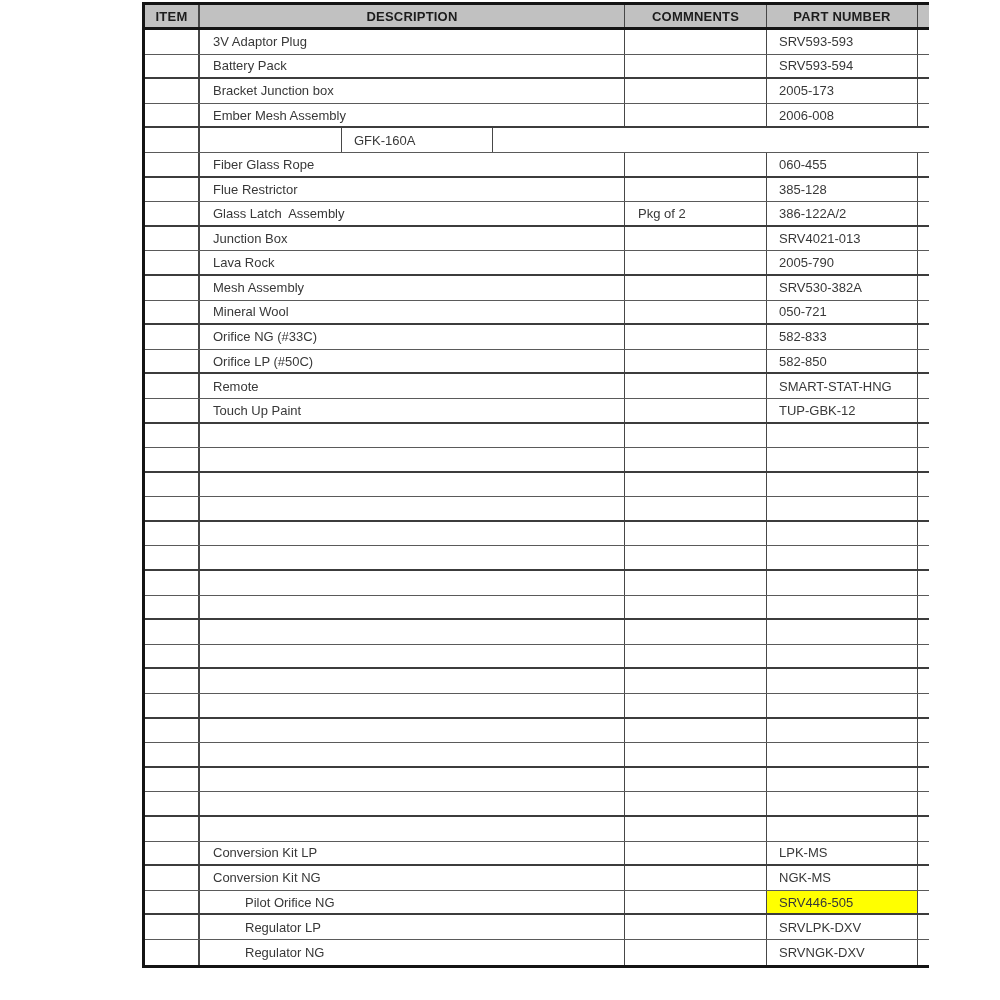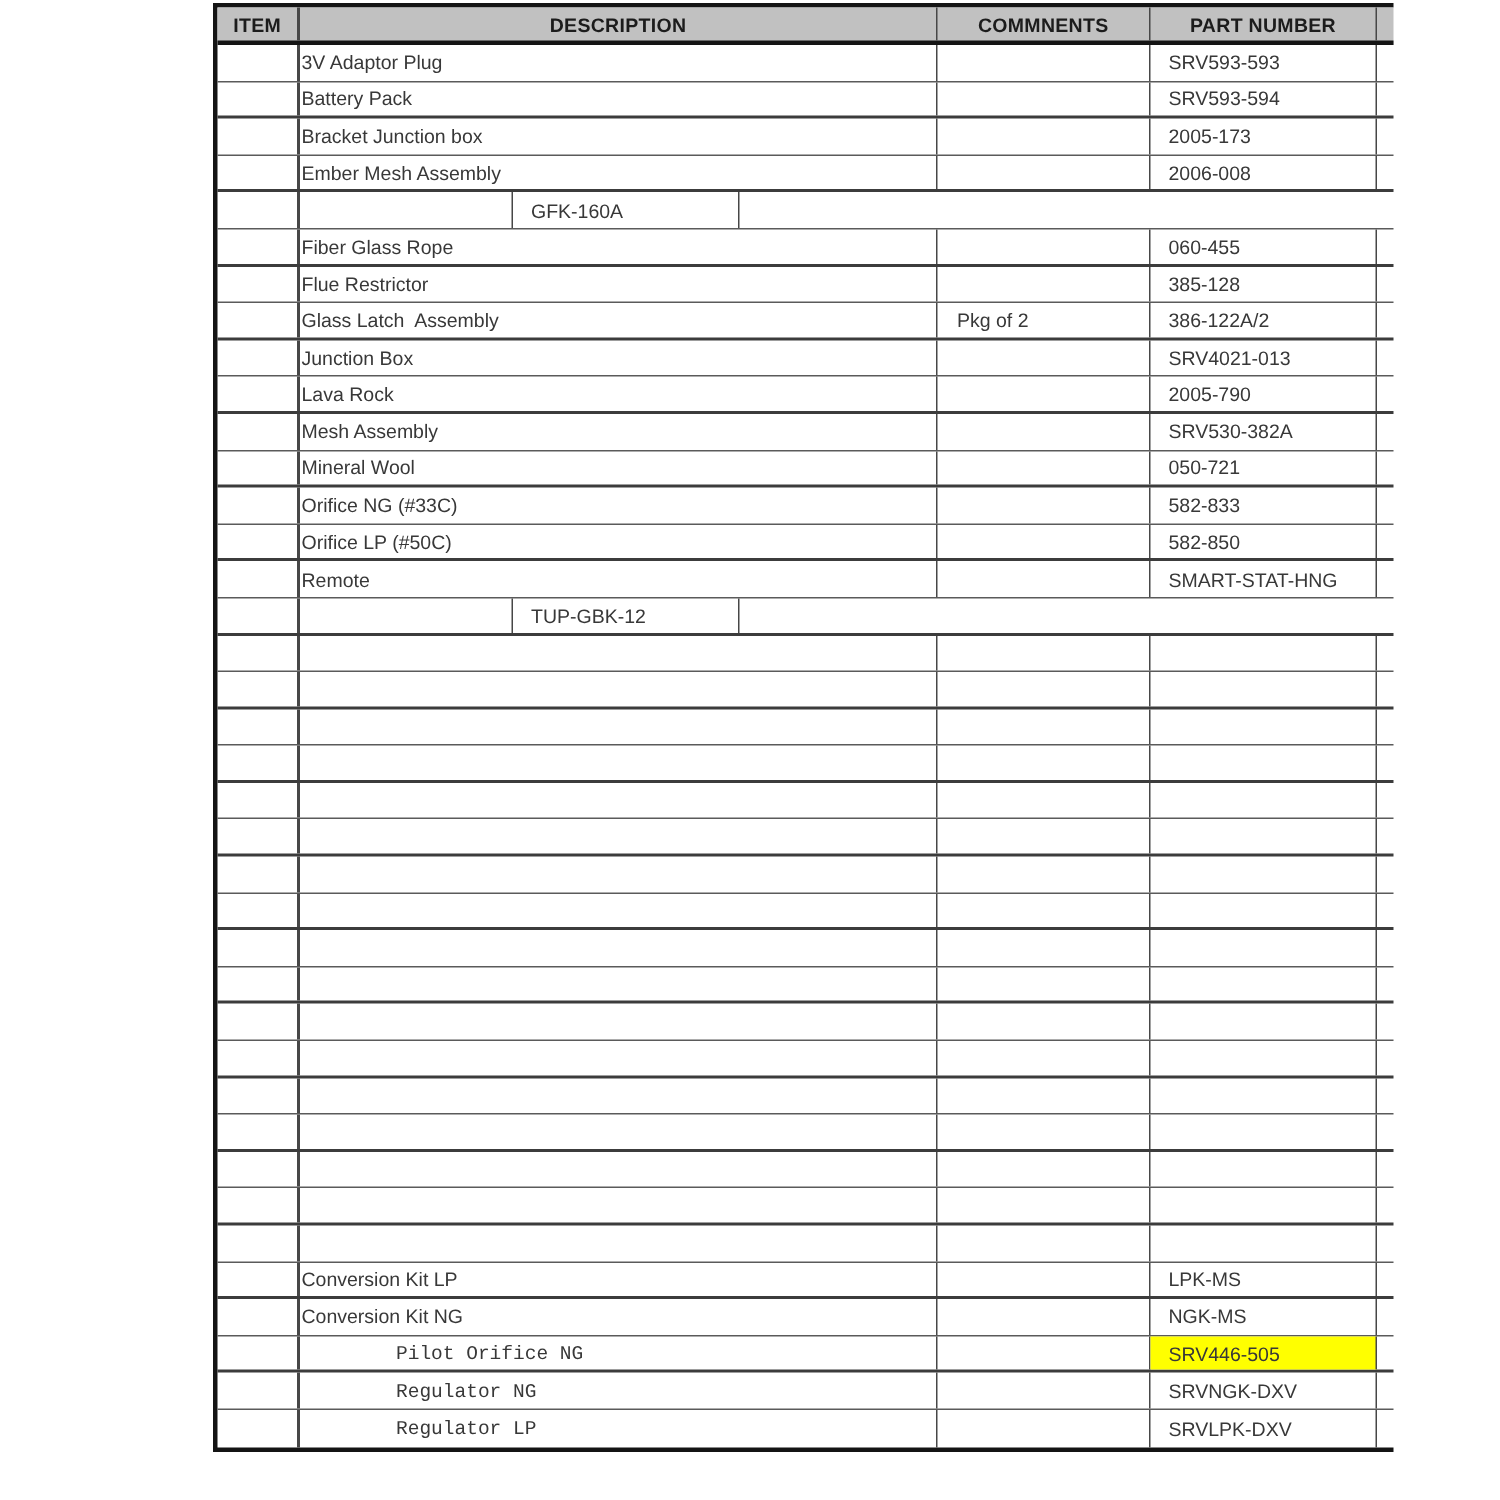--- a/index.html
+++ b/index.html
@@ -43,25 +43,25 @@
     box-sizing: border-box;
     height: 100%;
     display: flex;
     align-items: center;
     border-right: 1.5px solid #474747;
     font-size: 13px;
     color: var(--txt, #383838);
     overflow: hidden;
   }
   .c-item  { width: 55px;  border-right-width: 2px; }
-  .c-desc  { width: 425px; padding-left: 1px; white-space: pre; }
+  .c-desc  { width: 425px; padding-left: 13px; white-space: pre; }
   .c-comm  { width: 142px; padding-left: 13px; }
   .c-part  { width: 151px; padding-left: 12px; }
   .c-sliver{ width: 11px;  border-right: none; }
-  .row.indent .c-desc { padding-left: 64px; font-family: Liberation Mono, monospace; }
+  .row.indent .c-desc { padding-left: 45px; }
   .cell.hl { background: var(--hl, #ffff00); }
   .row.header .cell { justify-content: center; padding: 0; color: #1c1c1c; }
 </style>
 </head>
 <body>
 
 <div class="page">
   <div class="tbl">
     <div class="row header">
       <div class="cell c-item">ITEM</div>
@@ -170,20 +170,21 @@
         </div>
         <div class="row body">
           <div class="cell c-item"></div>
           <div class="cell c-desc">Remote</div>
           <div class="cell c-comm"></div>
           <div class="cell c-part">SMART-STAT-HNG</div>
           <div class="cell c-sliver"></div>
         </div>
         <div class="row body">
           <div class="cell c-item"></div>
+          <div class="cell c-desc">Touch Up Paint</div>
           <div class="cell c-comm"></div>
           <div class="cell c-part">TUP-GBK-12</div>
           <div class="cell c-sliver"></div>
         </div>
         <div class="row body">
           <div class="cell c-item"></div>
           <div class="cell c-desc"></div>
           <div class="cell c-comm"></div>
           <div class="cell c-part"></div>
           <div class="cell c-sliver"></div>
@@ -316,27 +317,27 @@
         </div>
         <div class="row body indent">
           <div class="cell c-item"></div>
           <div class="cell c-desc">Pilot Orifice NG</div>
           <div class="cell c-comm"></div>
           <div class="cell c-part hl">SRV446-505</div>
           <div class="cell c-sliver"></div>
         </div>
         <div class="row body indent">
           <div class="cell c-item"></div>
+          <div class="cell c-desc">Regulator LP</div>
+          <div class="cell c-comm"></div>
+          <div class="cell c-part">SRVLPK-DXV</div>
+          <div class="cell c-sliver"></div>
+        </div>
+        <div class="row body indent">
+          <div class="cell c-item"></div>
           <div class="cell c-desc">Regulator NG</div>
           <div class="cell c-comm"></div>
           <div class="cell c-part">SRVNGK-DXV</div>
-          <div class="cell c-sliver"></div>
-        </div>
-        <div class="row body indent">
-          <div class="cell c-item"></div>
-          <div class="cell c-desc">Regulator LP</div>
-          <div class="cell c-comm"></div>
-          <div class="cell c-part">SRVLPK-DXV</div>
           <div class="cell c-sliver"></div>
         </div>
       </div>
   </div>
 </div>
 
 </body></html>

